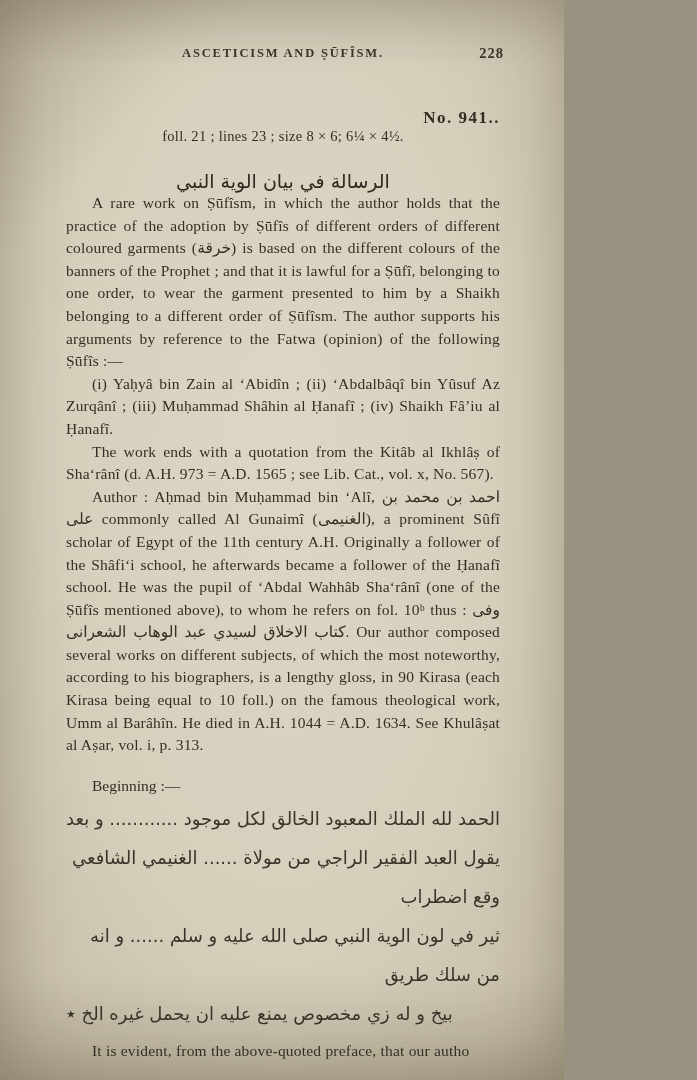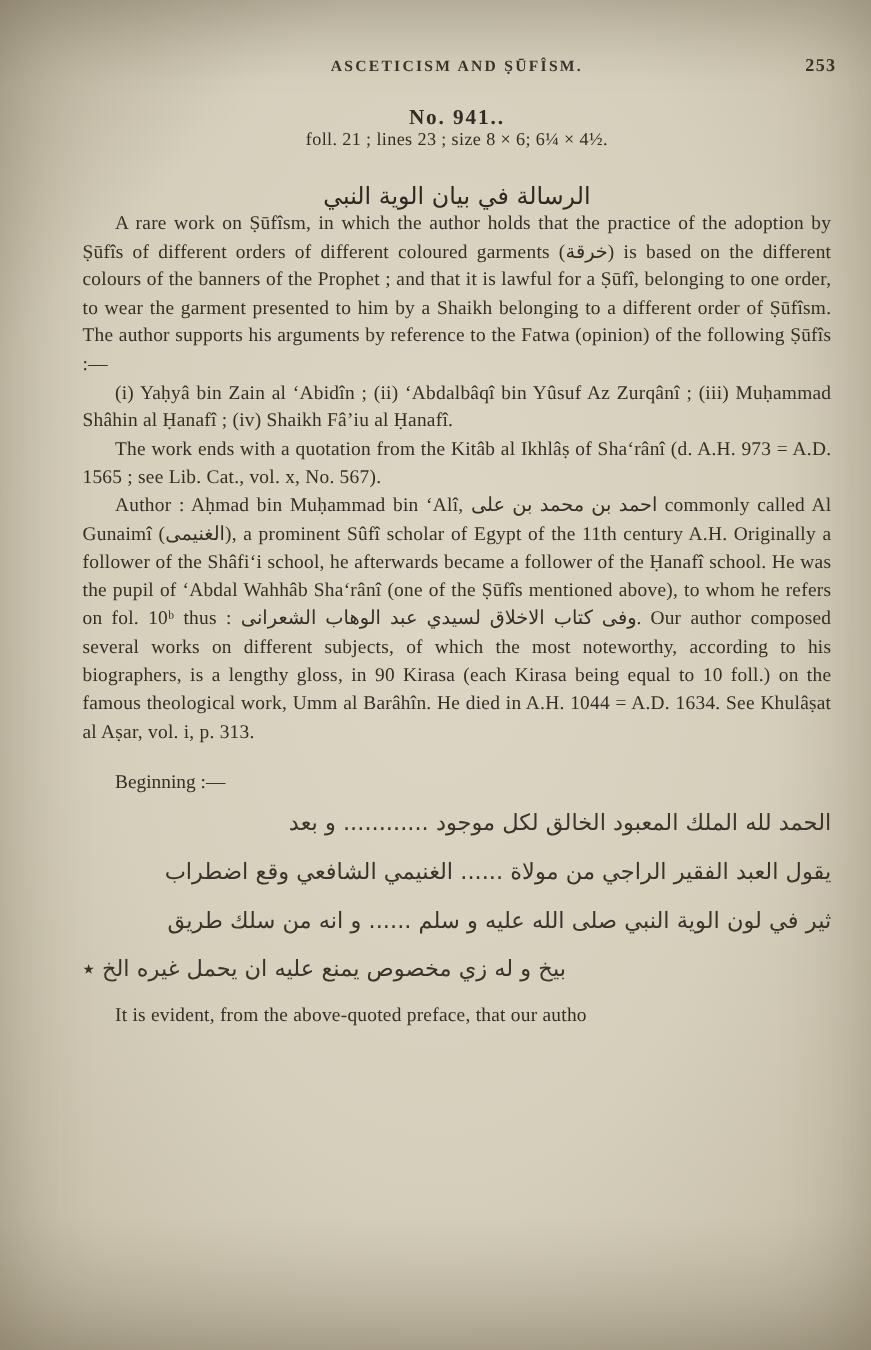--- a/index.html
+++ b/index.html
@@ -3,23 +3,23 @@
 <meta charset="utf-8">
 <style>
   html,body{margin:0;padding:0;}
   body{
     width:697px;height:1080px;
     background:#9a9280;
     font-family:"Liberation Serif","DejaVu Serif",serif;
   }
   .page{
     position:relative;
-    width:697px;height:1080px;
+    width:564px;height:1080px;
     box-sizing:border-box;
-    padding:46px 32px 0 66px;
+    padding:46px 64px 0 66px;
     overflow:hidden;
     background:
       linear-gradient(135deg, rgba(92,80,58,.20), rgba(92,80,58,0) 16%),
       linear-gradient(0deg, rgba(92,80,58,.20), rgba(92,80,58,0) 10%),
       linear-gradient(180deg, rgba(92,80,58,.12), rgba(92,80,58,0) 6%),
       radial-gradient(ellipse at 50% 42%, #ddd6c5 0%, #d6cfbc 55%, #cac2ad 82%, #bdb49e 100%);
     box-shadow: inset 0 0 70px rgba(60,50,30,.28);
     color:#332c23;
   }
   .running-head{
@@ -31,22 +31,22 @@
     color:#3a332a;
   }
   .page-num{
     position:absolute;
     right:-4px;top:-1px;
     font-size:14.5px;
     letter-spacing:1px;
     font-weight:bold;
   }
   .entry-no{
-    margin-top:23px;
-    text-align:center;
+    margin-top:47px;
+    text-align:right;
     font-size:17px;
     font-weight:bold;
     letter-spacing:1.5px;
   }
   .collation{
     text-align:center;
     font-size:14.5px;
     letter-spacing:.3px;
   }
   .arabic{
@@ -109,21 +109,21 @@
     color:#352e25;
   }
 </style>
 </head>
 <body>
 
 <div class="page">
 
   <div class="running-head">
     <span>ASCETICISM AND ṢŪFÎSM.</span>
-    <span class="page-num">253</span>
+    <span class="page-num">228</span>
   </div>
 
   <div class="entry-no">No. 941..</div>
 
   <div class="collation">foll. 21 ;  lines 23 ;  size 8 × 6;  6¼ × 4½.</div>
 
   <div class="arabic-title arabic">الرسالة في بيان الوية النبي</div>
 
 
   <div class="body-block">

